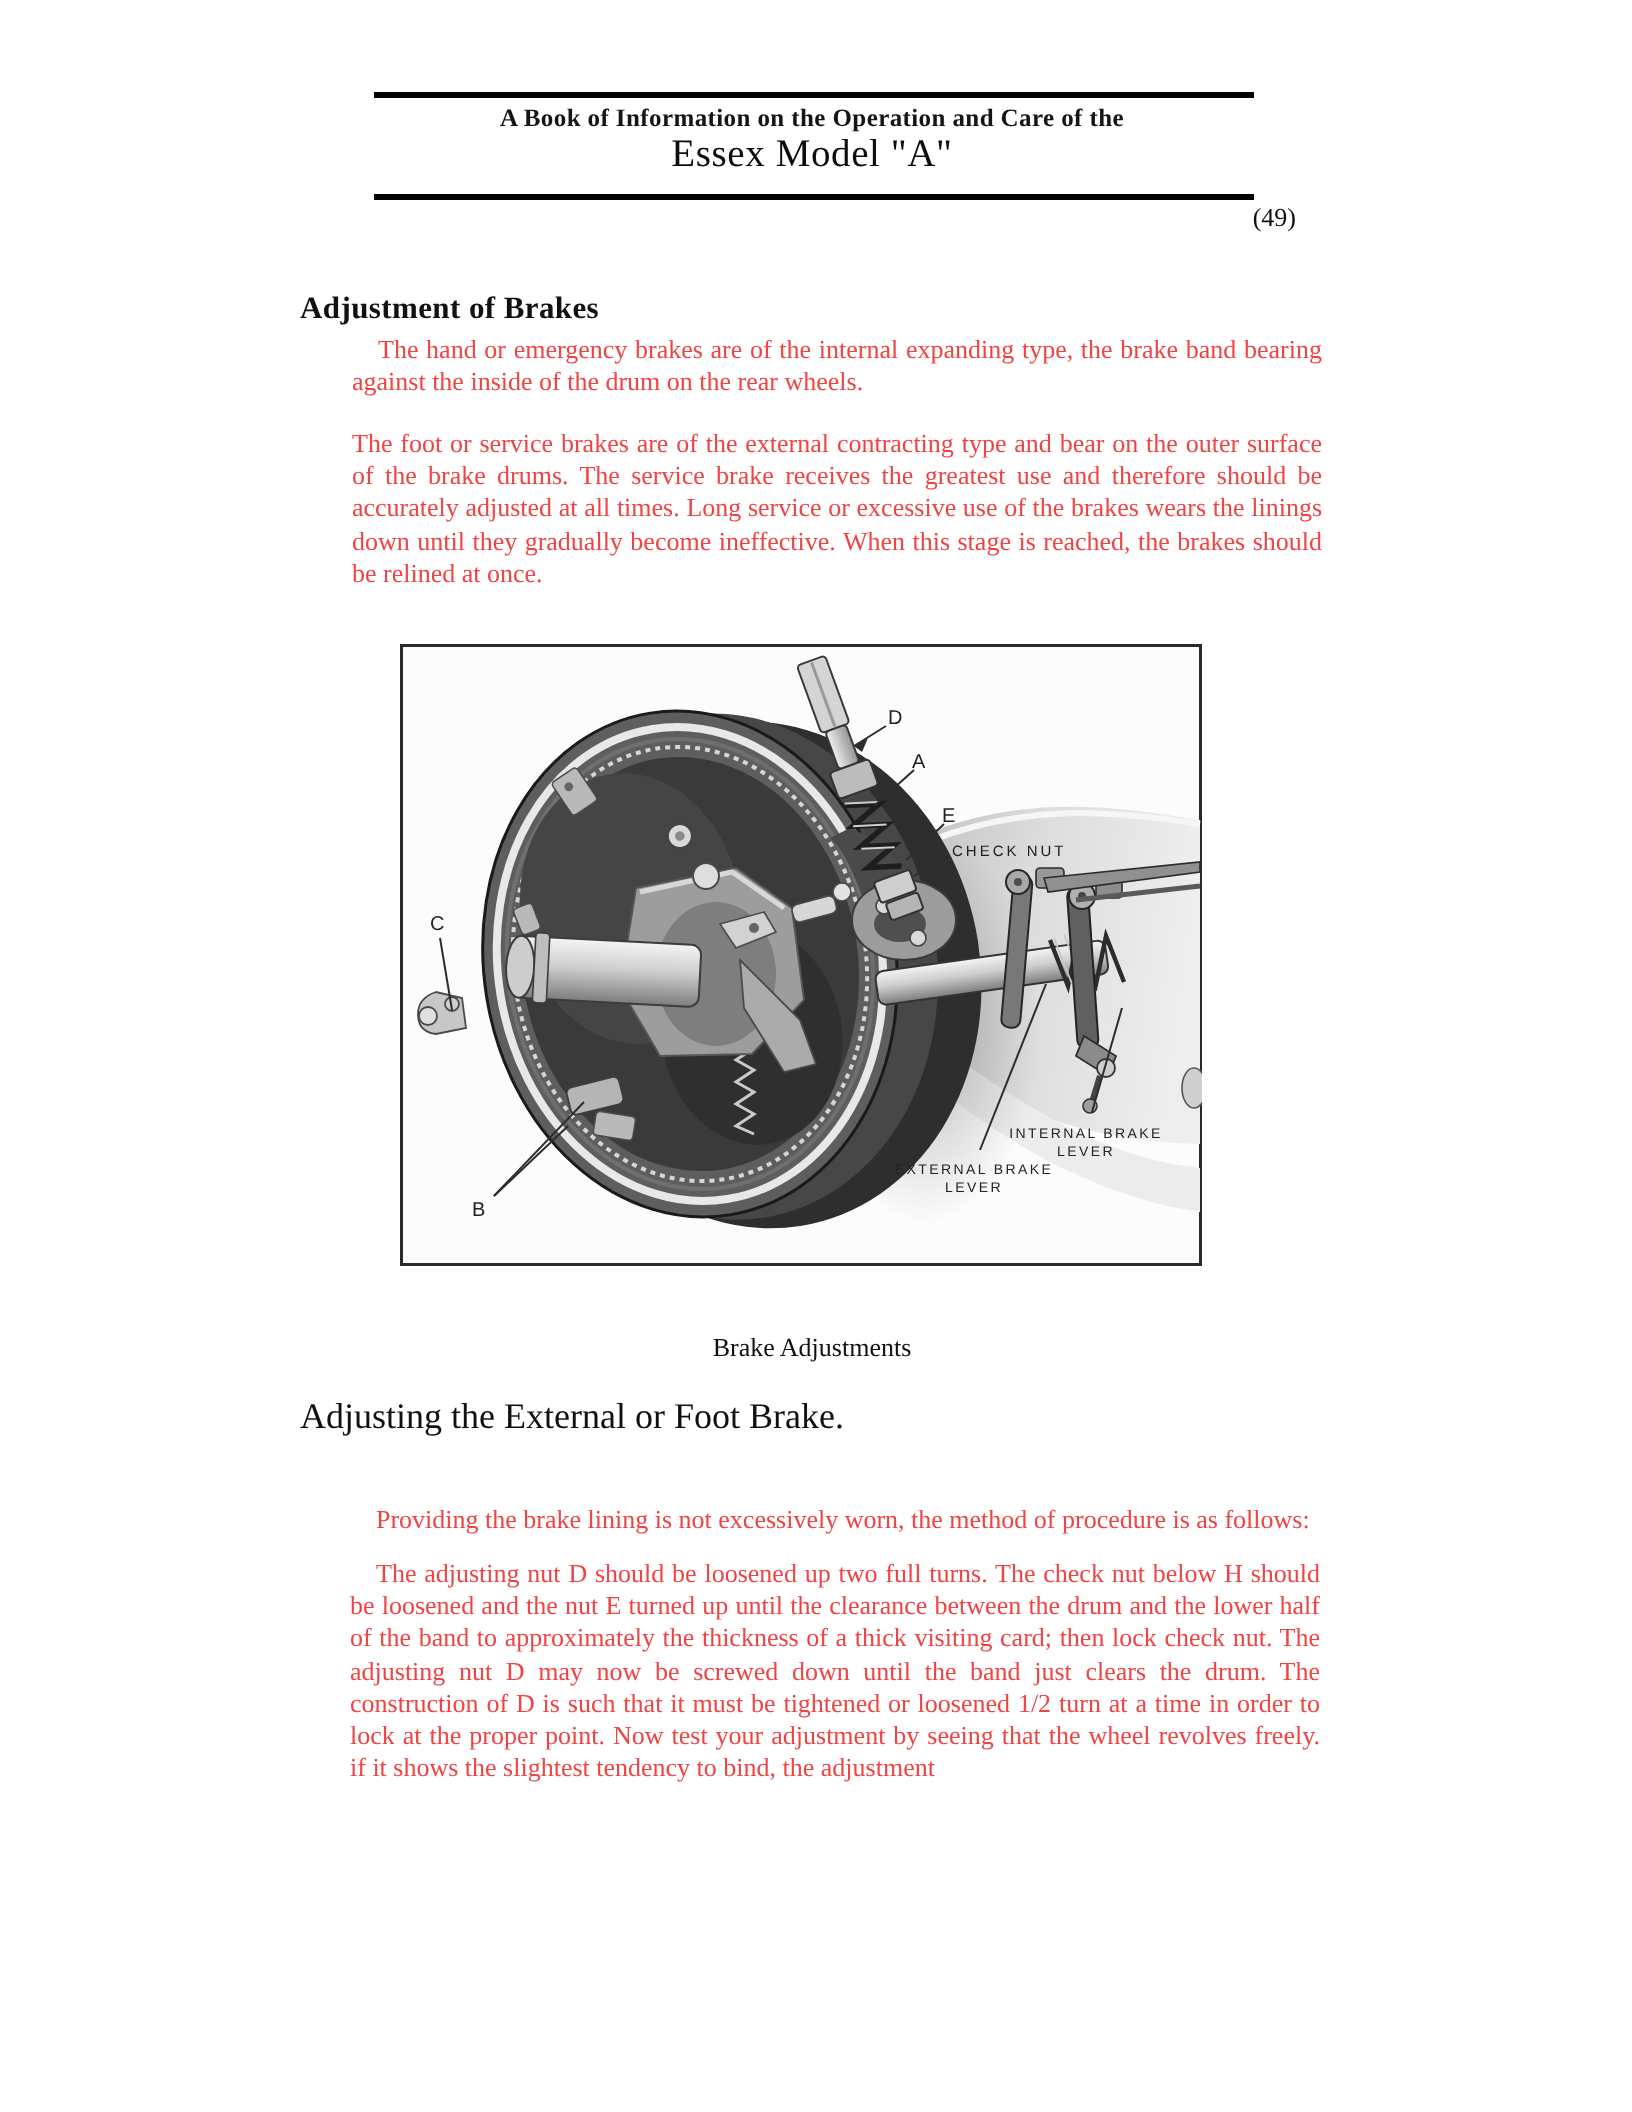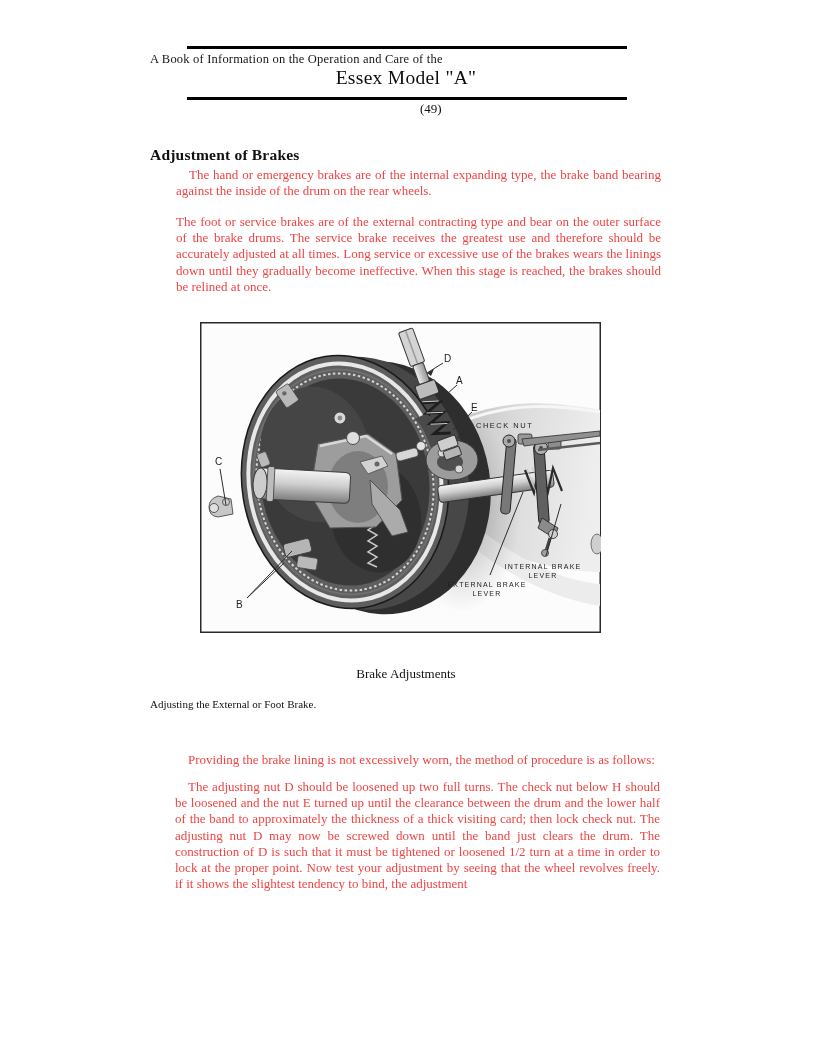--- a/index.html
+++ b/index.html
@@ -8,45 +8,45 @@
     width:816px;height:1056px;
     background:#ffffff;
     font-family:"Liberation Serif", serif;
     color:#111;
     overflow:hidden;
   }
   .abs{position:absolute;}
   .rule{background:#000;height:2.5px;}
   .series-title{
     left:150px;top:52px;width:512px;
-    text-align:left;font-size:12.5px;letter-spacing:.2px;color:#151515;
+    text-align:center;font-size:12.5px;letter-spacing:.2px;color:#151515;font-weight:bold;
   }
   .book-title{
     left:150px;top:67px;width:512px;
     text-align:center;font-size:19.5px;letter-spacing:.3px;color:#0d0d0d;
   }
   .page-number{
     left:420px;top:101px;width:228px;
-    text-align:left;font-size:13px;
+    text-align:right;font-size:13px;
   }
   .section-heading{
     left:150px;top:130px;width:500px;
     font-size:15.5px;font-weight:bold;letter-spacing:.2px;margin-top:16px;
   }
   .body-par{
     font-size:13px;line-height:16.2px;text-align:justify;color:#ef4444;
     width:485px;left:176px;
   }
   .indent{text-indent:13px;}
   .figure-wrap{left:200px;top:322px;width:401px;height:311px;}
   .figure-caption{
     left:150px;top:666px;width:512px;text-align:center;font-size:13px;
   }
   .subheading{
-    left:150px;top:698px;width:500px;font-size:11px;
+    left:150px;top:698px;width:500px;font-size:18px;
   }
   svg text{font-family:"Liberation Sans", sans-serif;}
 </style>
 </head>
 <body>
 
 <div class="page">
 
   <div class="abs rule" style="left:187px;top:46px;width:440px;"></div>
   <div class="abs series-title">A Book of Information on the Operation and Care of the</div>

